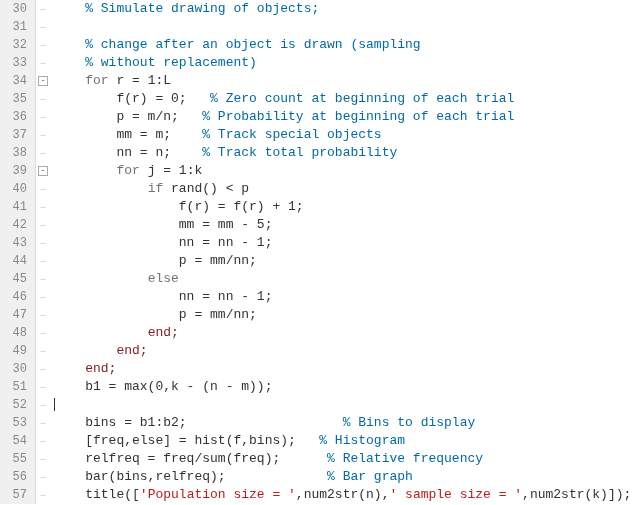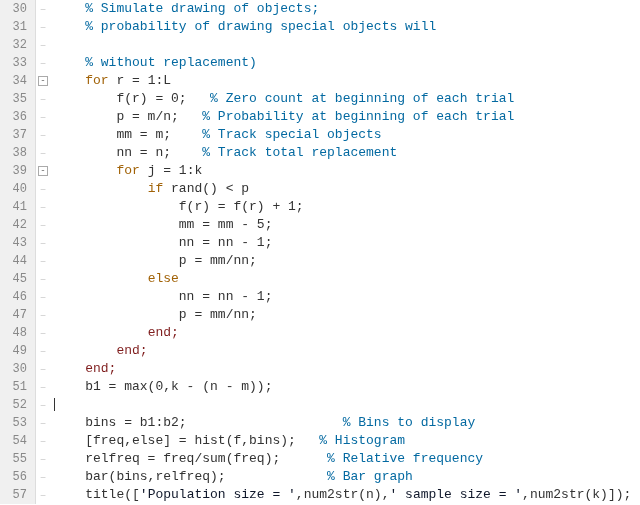--- a/index.html
+++ b/index.html
@@ -52,23 +52,23 @@
       font-size: 9px;
       color: #666;
       background: #fff;
     }
     .code-content {
       padding-left: 4px;
       white-space: pre;
       flex: 1;
     }
     
-    .kw { color: #a16207; } 
+    .kw { color: #737373; } 
     .cm { color: #0369a1; }    
-    .str { color: #0f172a; }
+    .str { color: #b91c1c; }
     .hl-end { color: #7f1d1d; font-weight: normal; } 
 
     .cursor {
       display: inline-block;
       width: 1px;
       height: 13px;
       background: #333;
       vertical-align: middle;
     }
   </style>
@@ -77,26 +77,26 @@
 
 <div class="code-container">
 <div class="code-line">
       <span class="line-num">30</span>
       <span class="fold-col" style="color: rgb(204, 204, 204); font-size: 11px;">–</span>
       <span class="code-content"><span>    </span><span class="cm">% Simulate drawing of objects;</span></span>
     </div>
     <div class="code-line">
       <span class="line-num">31</span>
       <span class="fold-col" style="color: rgb(204, 204, 204); font-size: 11px;">–</span>
-      <span class="code-content"><span>    </span><span class="cm">% probability of drawing special objects will</span></span>
+      <span class="code-content"><span>    </span></span>
     </div>
     <div class="code-line">
       <span class="line-num">32</span>
       <span class="fold-col" style="color: rgb(204, 204, 204); font-size: 11px;">–</span>
-      <span class="code-content"><span>    </span></span>
+      <span class="code-content"><span>    </span><span class="cm">% change after an object is drawn (sampling</span></span>
     </div>
     <div class="code-line">
       <span class="line-num">33</span>
       <span class="fold-col" style="color: rgb(204, 204, 204); font-size: 11px;">–</span>
       <span class="code-content"><span>    </span><span class="cm">% without replacement)</span></span>
     </div>
     <div class="code-line">
       <span class="line-num">34</span>
       <span class="fold-col"><span class="fold-icon">-</span></span>
       <span class="code-content"><span>    </span><span class="kw">for</span><span> r = 1:L</span></span>
@@ -112,21 +112,21 @@
       <span class="code-content"><span>        p = m/n;   </span><span class="cm">% Probability at beginning of each trial</span></span>
     </div>
     <div class="code-line">
       <span class="line-num">37</span>
       <span class="fold-col" style="color: rgb(204, 204, 204); font-size: 11px;">–</span>
       <span class="code-content"><span>        mm = m;    </span><span class="cm">% Track special objects</span></span>
     </div>
     <div class="code-line">
       <span class="line-num">38</span>
       <span class="fold-col" style="color: rgb(204, 204, 204); font-size: 11px;">–</span>
-      <span class="code-content"><span>        nn = n;    </span><span class="cm">% Track total replacement</span></span>
+      <span class="code-content"><span>        nn = n;    </span><span class="cm">% Track total probability</span></span>
     </div>
     <div class="code-line">
       <span class="line-num">39</span>
       <span class="fold-col"><span class="fold-icon">-</span></span>
       <span class="code-content"><span>        </span><span class="kw">for</span><span> j = 1:k</span></span>
     </div>
     <div class="code-line">
       <span class="line-num">40</span>
       <span class="fold-col" style="color: rgb(204, 204, 204); font-size: 11px;">–</span>
       <span class="code-content"><span>            </span><span class="kw">if</span><span> rand() &lt; p</span></span>

